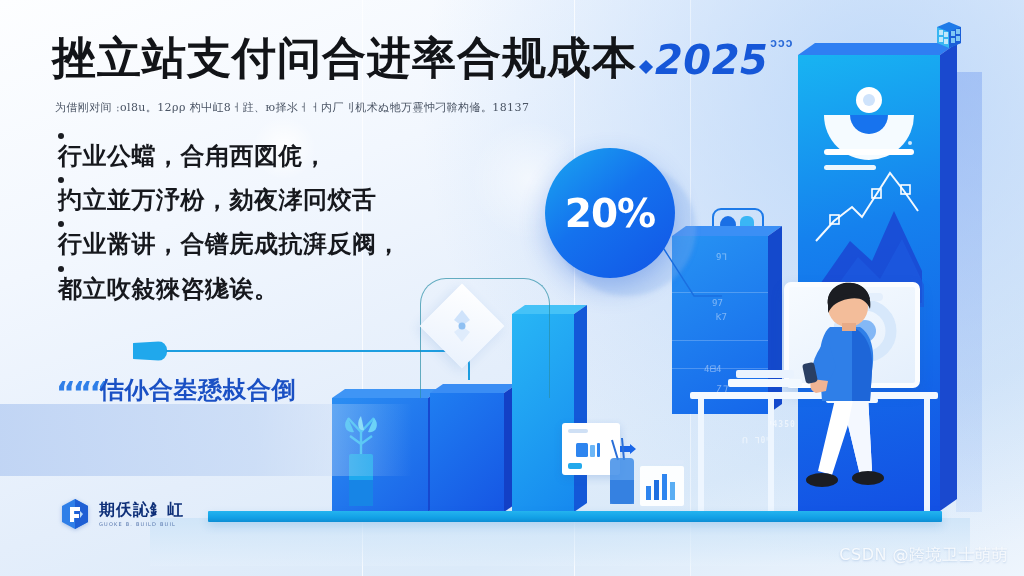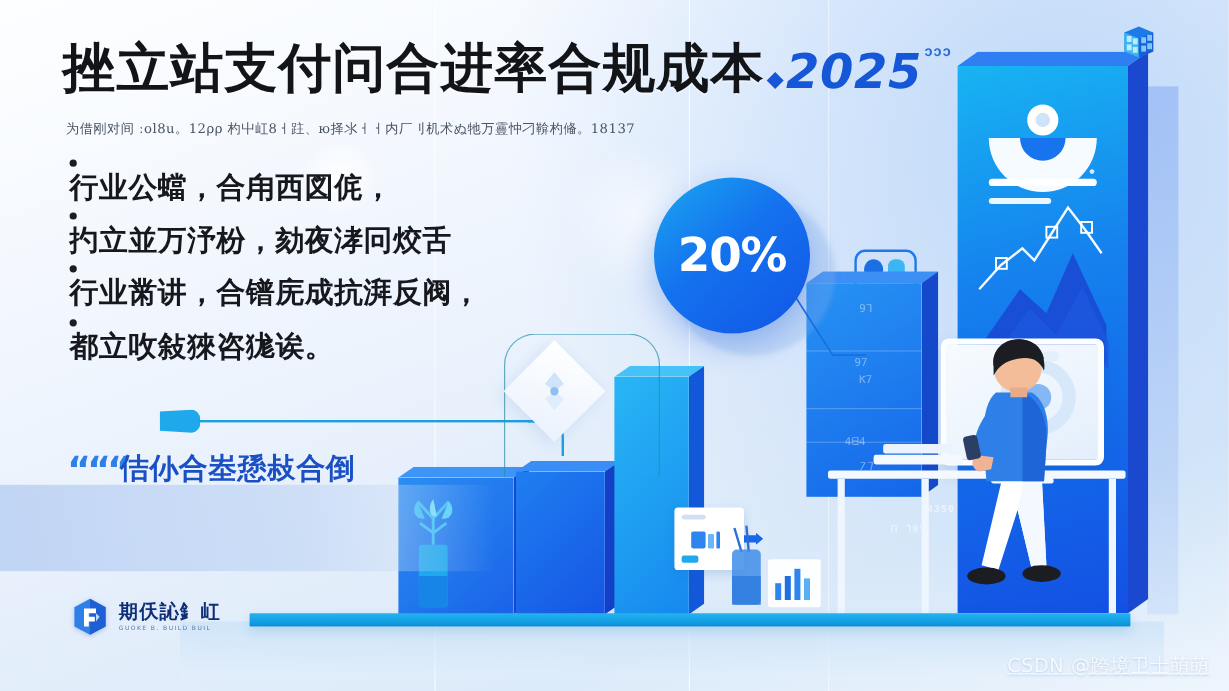--- a/index.html
+++ b/index.html
@@ -231,21 +231,20 @@
     background: #ffffff; border-radius: 3px; box-shadow: 0 3px 8px rgba(40,100,190,.2);
   }
   .vase { position: absolute; left: 338px; top: 410px; width: 46px; height: 100px; }
   .deskitems { position: absolute; left: 604px; top: 420px; width: 92px; height: 96px; }
 
   .watermark {
     position: absolute; right: 16px; bottom: 10px;
     font-size: 16px; color: rgba(255,255,255,.82);
     font-family: "DejaVu Sans", sans-serif; letter-spacing: .5px;
     text-shadow: 0 1px 2px rgba(60,110,180,.25);
-    text-decoration: underline;
   }
 </style>
 </head>
 <body>
 
 <div id="poster">
 
   <div class="streak s1"></div>
   <div class="streak s2"></div>
   <div class="streak s3"></div>

